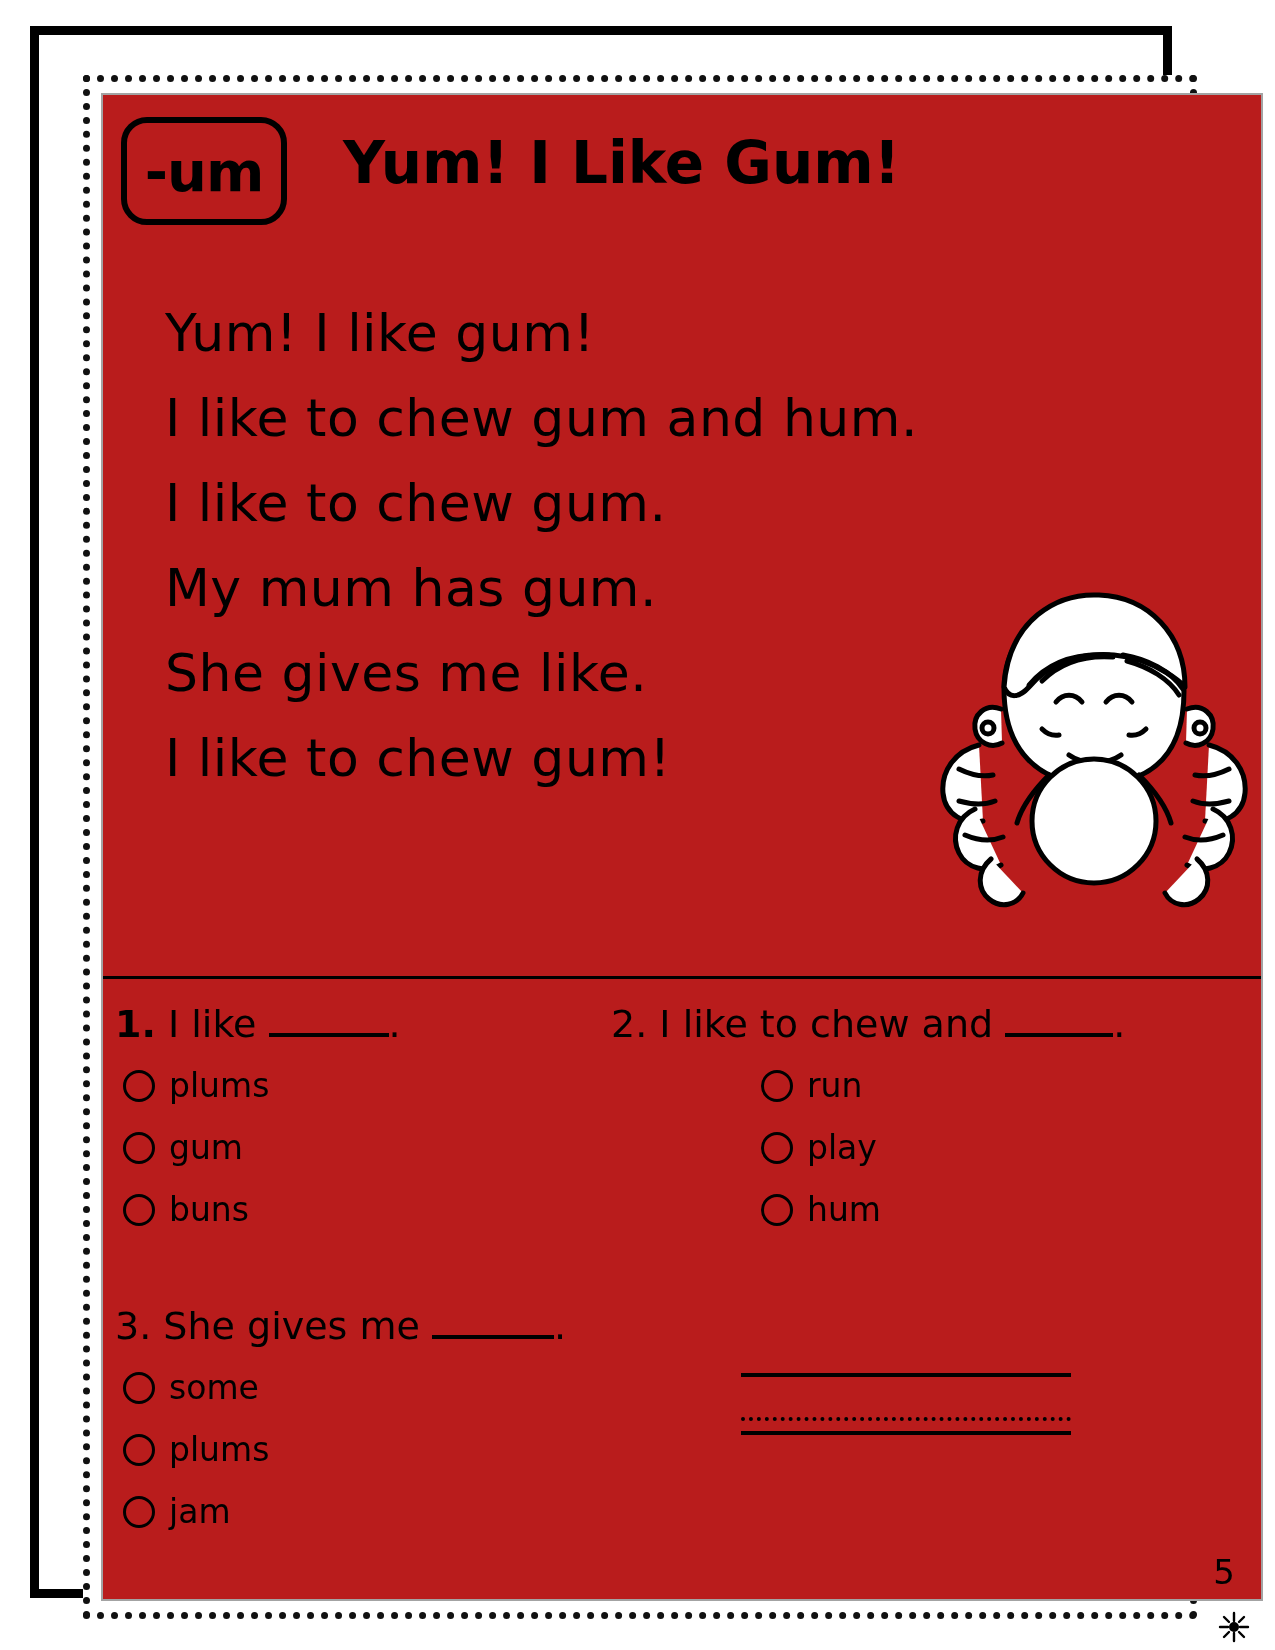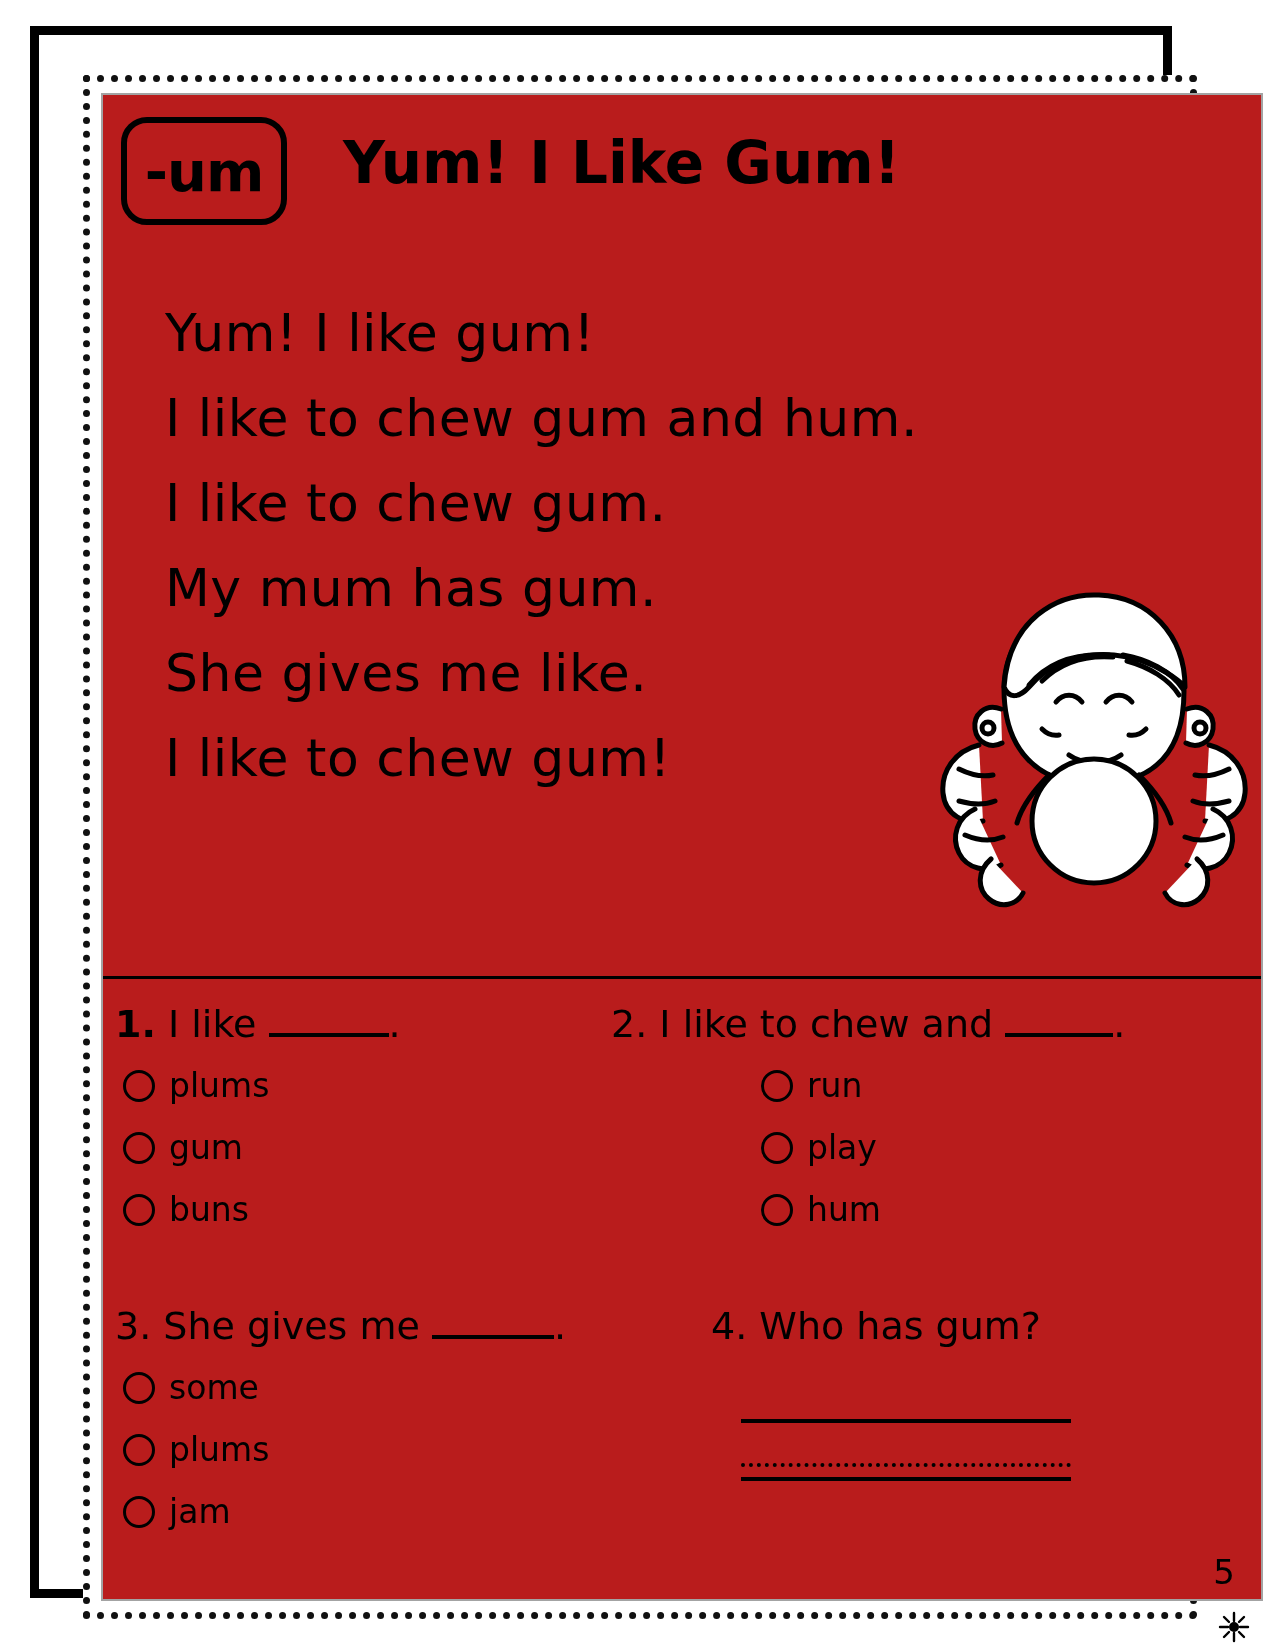--- a/index.html
+++ b/index.html
@@ -354,24 +354,20 @@
               <span class="bubble"></span>
               <span>plums</span>
             </div>
             <div class="choice">
               <span class="bubble"></span>
               <span>jam</span>
             </div>
           </div>
 
           <div class="q-col-right q-row2">
-            <div class="q-prompt" style="margin-left:100px">
-              <span>4.</span>
-              <span>Who has gum?</span>
-            </div>
             <div class="answer-lines" style="margin-left:130px">
               <div class="ans-line-solid"></div>
               <div class="ans-line-dotted"></div>
               <div class="ans-line-solid" style="height:10px"></div>
             </div>
           </div>
 
         </div>
 
         <div class="page-number">5</div>

